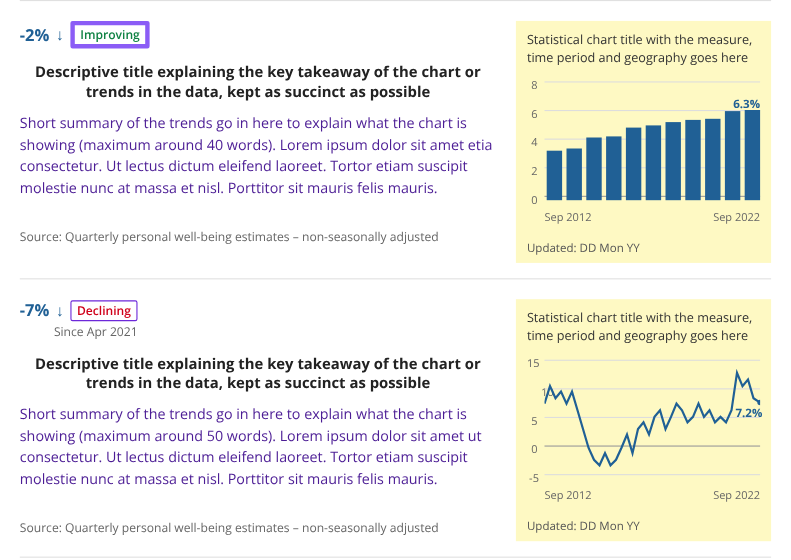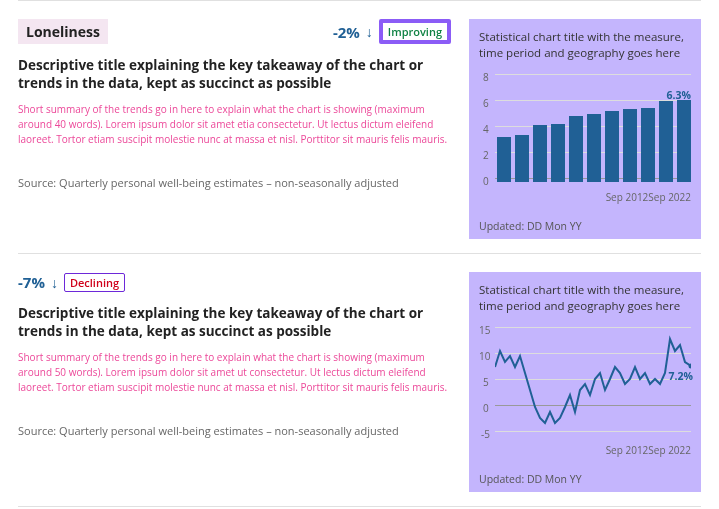--- a/index.html
+++ b/index.html
@@ -17,21 +17,21 @@
     padding: 18px 0 14px 0;
     display: flex;
     gap: 18px;
   }
   .left {
     flex: 1 1 auto;
     min-width: 0;
   }
   .right {
     flex: 0 0 232px;
-    background: #c4b5fd;
+    background: #fef9c3;
     padding: 10px 10px 6px 10px;
   }
   .header-row {
     display: flex;
     justify-content: space-between;
     align-items: flex-start;
     margin-bottom: 12px;
   }
   .tag {
     display: inline-block;
@@ -48,41 +48,40 @@
   .badge {
     display: inline-block;
     font-size: 11px;
     font-weight: 600;
     padding: 1px 5px;
     border-radius: 2px;
   }
   .badge.improving { border: 4px solid #8b5cf6; color: #0f8243; }
   .badge.declining { border: 1px solid #6d28d9; color: #d0021b; }
   .since { color: #666; font-size: 11px; margin-top: 2px; }
-  .desc-title { font-weight: 700; font-size: 13.5px; line-height: 1.35; margin-bottom: 10px; }
-  .summary { font-size: 10px; line-height: 1.5; color: #ec4899; margin-bottom: 28px; }
+  .desc-title { font-weight: 700; font-size: 13.5px; line-height: 1.35; margin-bottom: 10px; text-align: center; }
+  .summary { font-size: 13px; line-height: 1.5; color: #4c1d95; margin-bottom: 28px; }
   .source { font-size: 11px; color: #666; }
   .chart-title { font-size: 11.5px; color: #333; line-height: 1.35; margin-bottom: 10px; }
   .chart-box { height: 130px; position: relative; margin-bottom: 4px; }
   .axis-label { position: absolute; font-size: 10px; color: #666; }
   .grid-line { position: absolute; left: 16px; right: 0; border-top: 1px solid #ddd; }
   .bar { position: absolute; bottom: 18px; background: #206095; }
   .callout { position: absolute; font-size: 10.5px; font-weight: 700; color: #206095; }
-  .x-labels { display: flex; justify-content: flex-end; margin-left: 16px; font-size: 10px; color: #666; transform: translateY(-14px); }
+  .x-labels { display: flex; justify-content: space-between; margin-left: 16px; font-size: 10px; color: #666; transform: translateY(-14px); }
   .updated { font-size: 10.5px; color: #555; margin-top: 1px; }
   svg.line-svg { position: absolute; left: 16px; right: 0; top: 0; bottom: 18px; width: calc(100% - 16px); height: calc(100% - 18px); }
   .bottom-div { border-top: 1px solid #e0e0e0; height: 12px; }
 </style>
 </head>
 <body>
 
 <div class="panel">
   <div class="left">
     <div class="header-row">
-      <span class="tag">Loneliness</span>
       <div class="metric-block">
         <div class="metric-line1">
           <span class="pct">-2%</span>
           <span class="arrow">↓</span>
           <span class="badge improving">Improving</span>
         </div>
       </div>
     </div>
     <div class="desc-title">Descriptive title explaining the key takeaway of the chart or trends in the data, kept as succinct as possible</div>
     <div class="summary">Short summary of the trends go in here to explain what the chart is showing (maximum around 40 words). Lorem ipsum dolor sit amet etia consectetur. Ut lectus dictum eleifend laoreet. Tortor etiam suscipit molestie nunc at massa et nisl. Porttitor sit mauris felis mauris.</div>
@@ -126,33 +125,34 @@
 
 <div class="panel">
   <div class="left">
     <div class="header-row">
       <div class="metric-block">
         <div class="metric-line1">
           <span class="pct">-7%</span>
           <span class="arrow">↓</span>
           <span class="badge declining">Declining</span>
         </div>
+        <div class="since">Since Apr 2021</div>
       </div>
     </div>
     <div class="desc-title">Descriptive title explaining the key takeaway of the chart or trends in the data, kept as succinct as possible</div>
     <div class="summary">Short summary of the trends go in here to explain what the chart is showing (maximum around 50 words). Lorem ipsum dolor sit amet ut consectetur. Ut lectus dictum eleifend laoreet. Tortor etiam suscipit molestie nunc at massa et nisl. Porttitor sit mauris felis mauris.</div>
     <div class="source">Source: Quarterly personal well-being estimates – non-seasonally adjusted</div>
   </div>
   <div class="right">
     <div class="chart-title">Statistical chart title with the measure, time period and geography goes here</div>
     <div class="chart-box">
 
       <span class="axis-label" style="left:0; top:0;">15</span>
       <div class="grid-line" style="top:4px;"></div>
-      <span class="axis-label" style="left:0; top:26px;">10</span>
+      <span class="axis-label" style="left:13px; top:26px;">10</span>
       <div class="grid-line" style="top:30px;"></div>
       <span class="axis-label" style="left:4px; top:52px;">5</span>
       <div class="grid-line" style="top:56px;"></div>
       <span class="axis-label" style="left:4px; top:78px;">0</span>
       <div class="grid-line" style="top:82px; border-color:#999;"></div>
       <span class="axis-label" style="left:2px; top:104px;">-5</span>
       <div class="grid-line" style="top:108px;"></div>
       <svg class="line-svg" viewBox="0 0 196 112" preserveAspectRatio="none">
         <polyline fill="none" stroke="#206095" stroke-width="2" points="0,44 5,28 10,39 15,33 20,44 25,33 30,50 35,67 40,84 45,95 50,100 55,89 60,100 65,95 70,84 75,72 80,89 85,67 90,61 95,72 100,56 105,50 110,67 115,56 120,44 125,50 130,61 135,56 140,44 145,56 150,50 155,61 160,56 165,61 170,50 175,16 180,28 185,22 190,39 196,43"></polyline>
         <circle cx="196" cy="43" r="2.5" fill="#206095"></circle>

